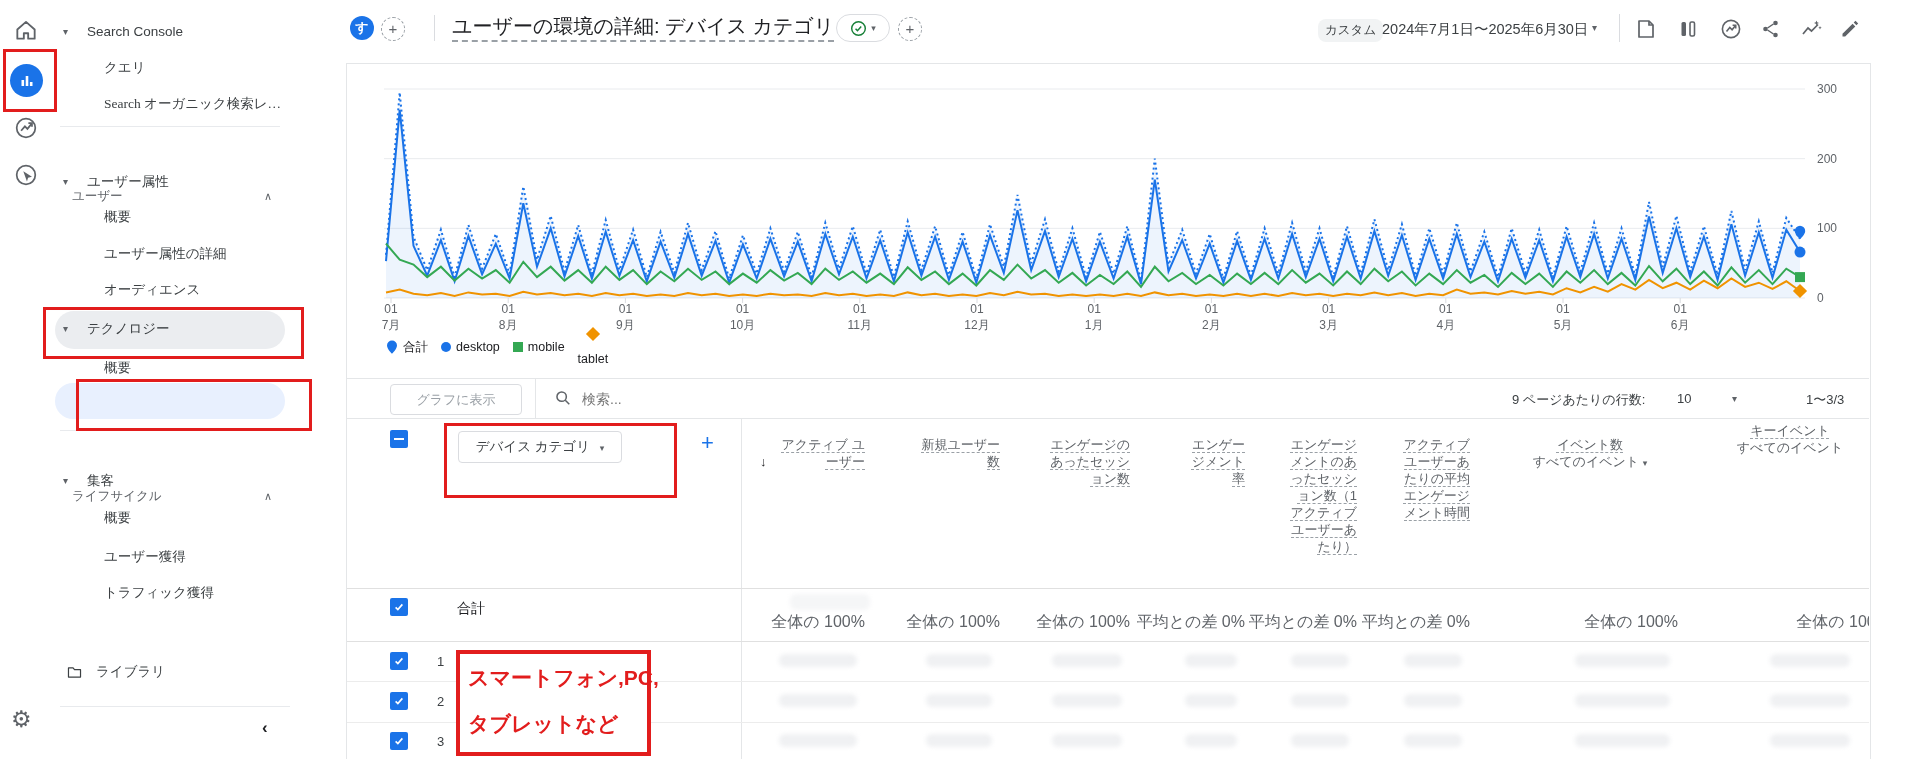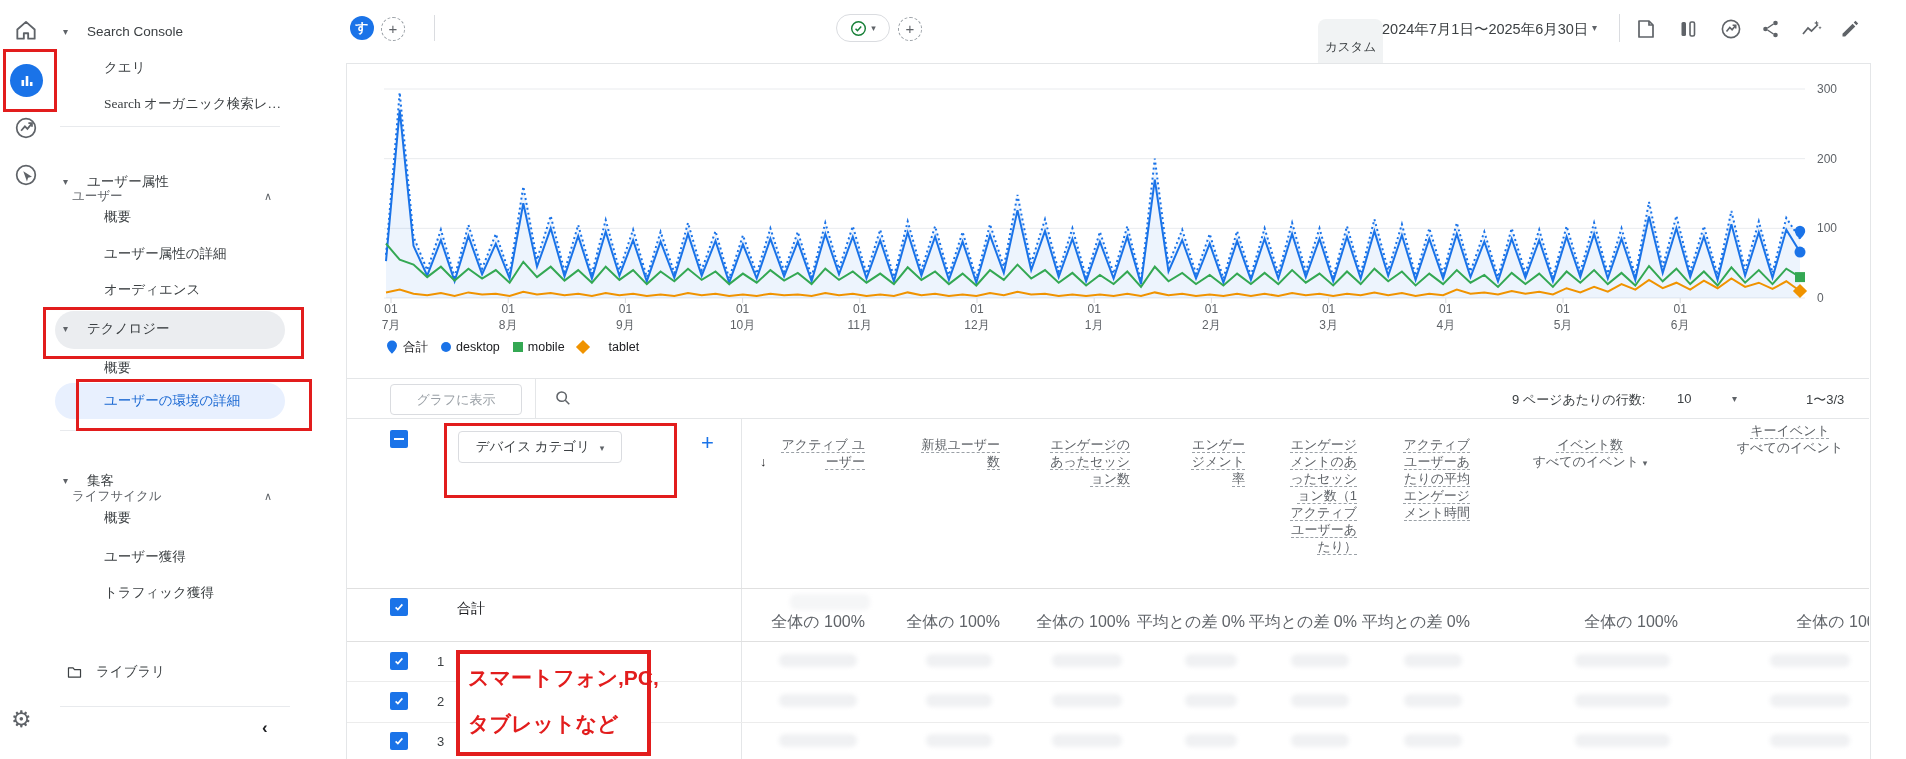--- a/index.html
+++ b/index.html
@@ -118,23 +118,20 @@
     <div class="pill" style="top:311px;height:38px;background:#ebedf0;"></div>
     <div class="sb-item" style="top:314px">
       <span class="tri">▾</span>
       <span class="lbl1">テクノロジー</span>
     </div>
     <div class="sb-item" style="top:353px">
       <span class="lbl2">概要</span>
     </div>
 
     <div class="pill" style="top:383px;height:36px;background:#e8f0fe;"></div>
-    <div class="sb-item" style="top:386px;color:#1967d2;">
-      <span class="lbl2" style="color:#1967d2">ユーザーの環境の詳細</span>
-    </div>
     <div class="sb-div" style="top:430px"></div>
 
     <div class="sb-head" style="top:435px">
       <span class="hl">ライフサイクル</span>
       <span class="chev">∧</span>
     </div>
     <div class="sb-item" style="top:466px">
       <span class="tri">▾</span>
       <span class="lbl1">集客</span>
     </div>
@@ -157,31 +154,34 @@
     <div class="sb-div" style="top:706px;width:230px"></div>
     <div class="abs" style="left:212px;top:718px;font-size:17px;font-weight:bold;color:#202124;">‹</div>
   </div>
 
   <div class="abs" style="left:350px;top:16px;width:24px;height:24px;border-radius:50%;background:#1a73e8;color:#fff;
        font-size:13px;font-weight:bold;text-align:center;line-height:24px;">
     <span>す</span>
   </div>
   <div class="dashed-circle" style="left:381px;top:17px;">+</div>
   <div class="vdiv" style="left:434px;top:15px;height:26px;"></div>
+  <div class="abs" style="left:452px;top:13px;">
+    <span id="page-title">ユーザーの環境の詳細: デバイス カテゴリ</span>
+  </div>
   <div class="abs" style="left:836px;top:14px;width:52px;height:26px;border:1px solid #dadce0;border-radius:14px;
        display:flex;align-items:center;justify-content:center;gap:4px;">
     <svg width="17" height="17" viewBox="0 0 20 20">
       <circle cx="10" cy="10" r="8" fill="none" stroke="#188038" stroke-width="1.7"></circle>
       <path d="M6.5 10.2l2.3 2.3 4.4-4.8" fill="none" stroke="#188038" stroke-width="1.7"></path>
     </svg>
     <span style="font-size:9px;color:#5f6368;">▾</span>
   </div>
   <div class="dashed-circle" style="left:898px;top:17px;">+</div>
 
-  <div class="abs" style="left:1318px;top:19px;background:#f1f3f4;border-radius:8px;padding:20px 7px;font-size:12.5px;color:#3c4043;">
+  <div class="abs" style="left:1318px;top:19px;background:#f1f3f4;border-radius:8px;padding:3px 7px;font-size:12.5px;color:#3c4043;">
     <span>カスタム</span>
   </div>
   <div class="abs" style="left:1382px;top:20px;font-size:14.5px;color:#3c4043;">
     <span>2024年7月1日〜2025年6月30日</span>
   </div>
   <div class="abs" style="left:1592px;top:22px;font-size:10px;color:#5f6368;">▾</div>
   <div class="vdiv" style="left:1619px;top:14px;height:28px;"></div>
 
   <svg class="hic" style="left:1634px;top:17px;" viewBox="0 0 24 24">
     <path d="M5 4h10l4 4v12H5z" fill="none" stroke="#5f6368" stroke-width="1.7" stroke-linejoin="round"></path>
@@ -277,36 +277,37 @@
       <span>合計</span>
     </span>
     <span style="display:flex;align-items:center;gap:5px;justify-content:center;">
       <span class="lg-sq" style="border-radius:50%;background:#1a73e8;"></span>
       <span>desktop</span>
     </span>
     <span style="display:flex;align-items:center;gap:5px;">
       <span class="lg-sq" style="background:#34a853;"></span>
       <span>mobile</span>
     </span>
-    <span style="display:flex;align-items:center;gap:21px;">
+    <span style="display:flex;align-items:center;gap:13px;flex-direction:column;">
       <span class="lg-sq" style="background:#f09300;transform:rotate(45deg);"></span>
       <span>tablet</span>
     </span>
   </div>
 
   <div class="tb-line" style="top:378px"></div>
   <div class="tb-line" style="top:418px"></div>
   <div class="abs" id="chart-toggle">
     <span>グラフに表示</span>
   </div>
   <div class="vdiv" style="left:535px;top:379px;height:39px;background:#e4e6e8;"></div>
   <svg class="abs" style="left:554px;top:389px;" width="18" height="18" viewBox="0 0 20 20">
     <circle cx="8.5" cy="8.5" r="5.2" fill="none" stroke="#5f6368" stroke-width="1.7"></circle>
     <path d="M12.5 12.5 17 17" stroke="#5f6368" stroke-width="1.7"></path>
   </svg>
+  <input id="search-input" placeholder="検索..." style="">
   <div class="abs tb-right" style="left:1512px;top:391px;">
     <span>9 ページあたりの行数:</span>
   </div>
   <div class="abs tb-right" style="left:1677px;top:391px;">
     <span>10</span>
   </div>
   <div class="abs" style="left:1732px;top:393px;font-size:10px;color:#5f6368;">▾</div>
   <div class="abs tb-right" style="left:1806px;top:391px;">
     <span>1〜3/3</span>
   </div>

